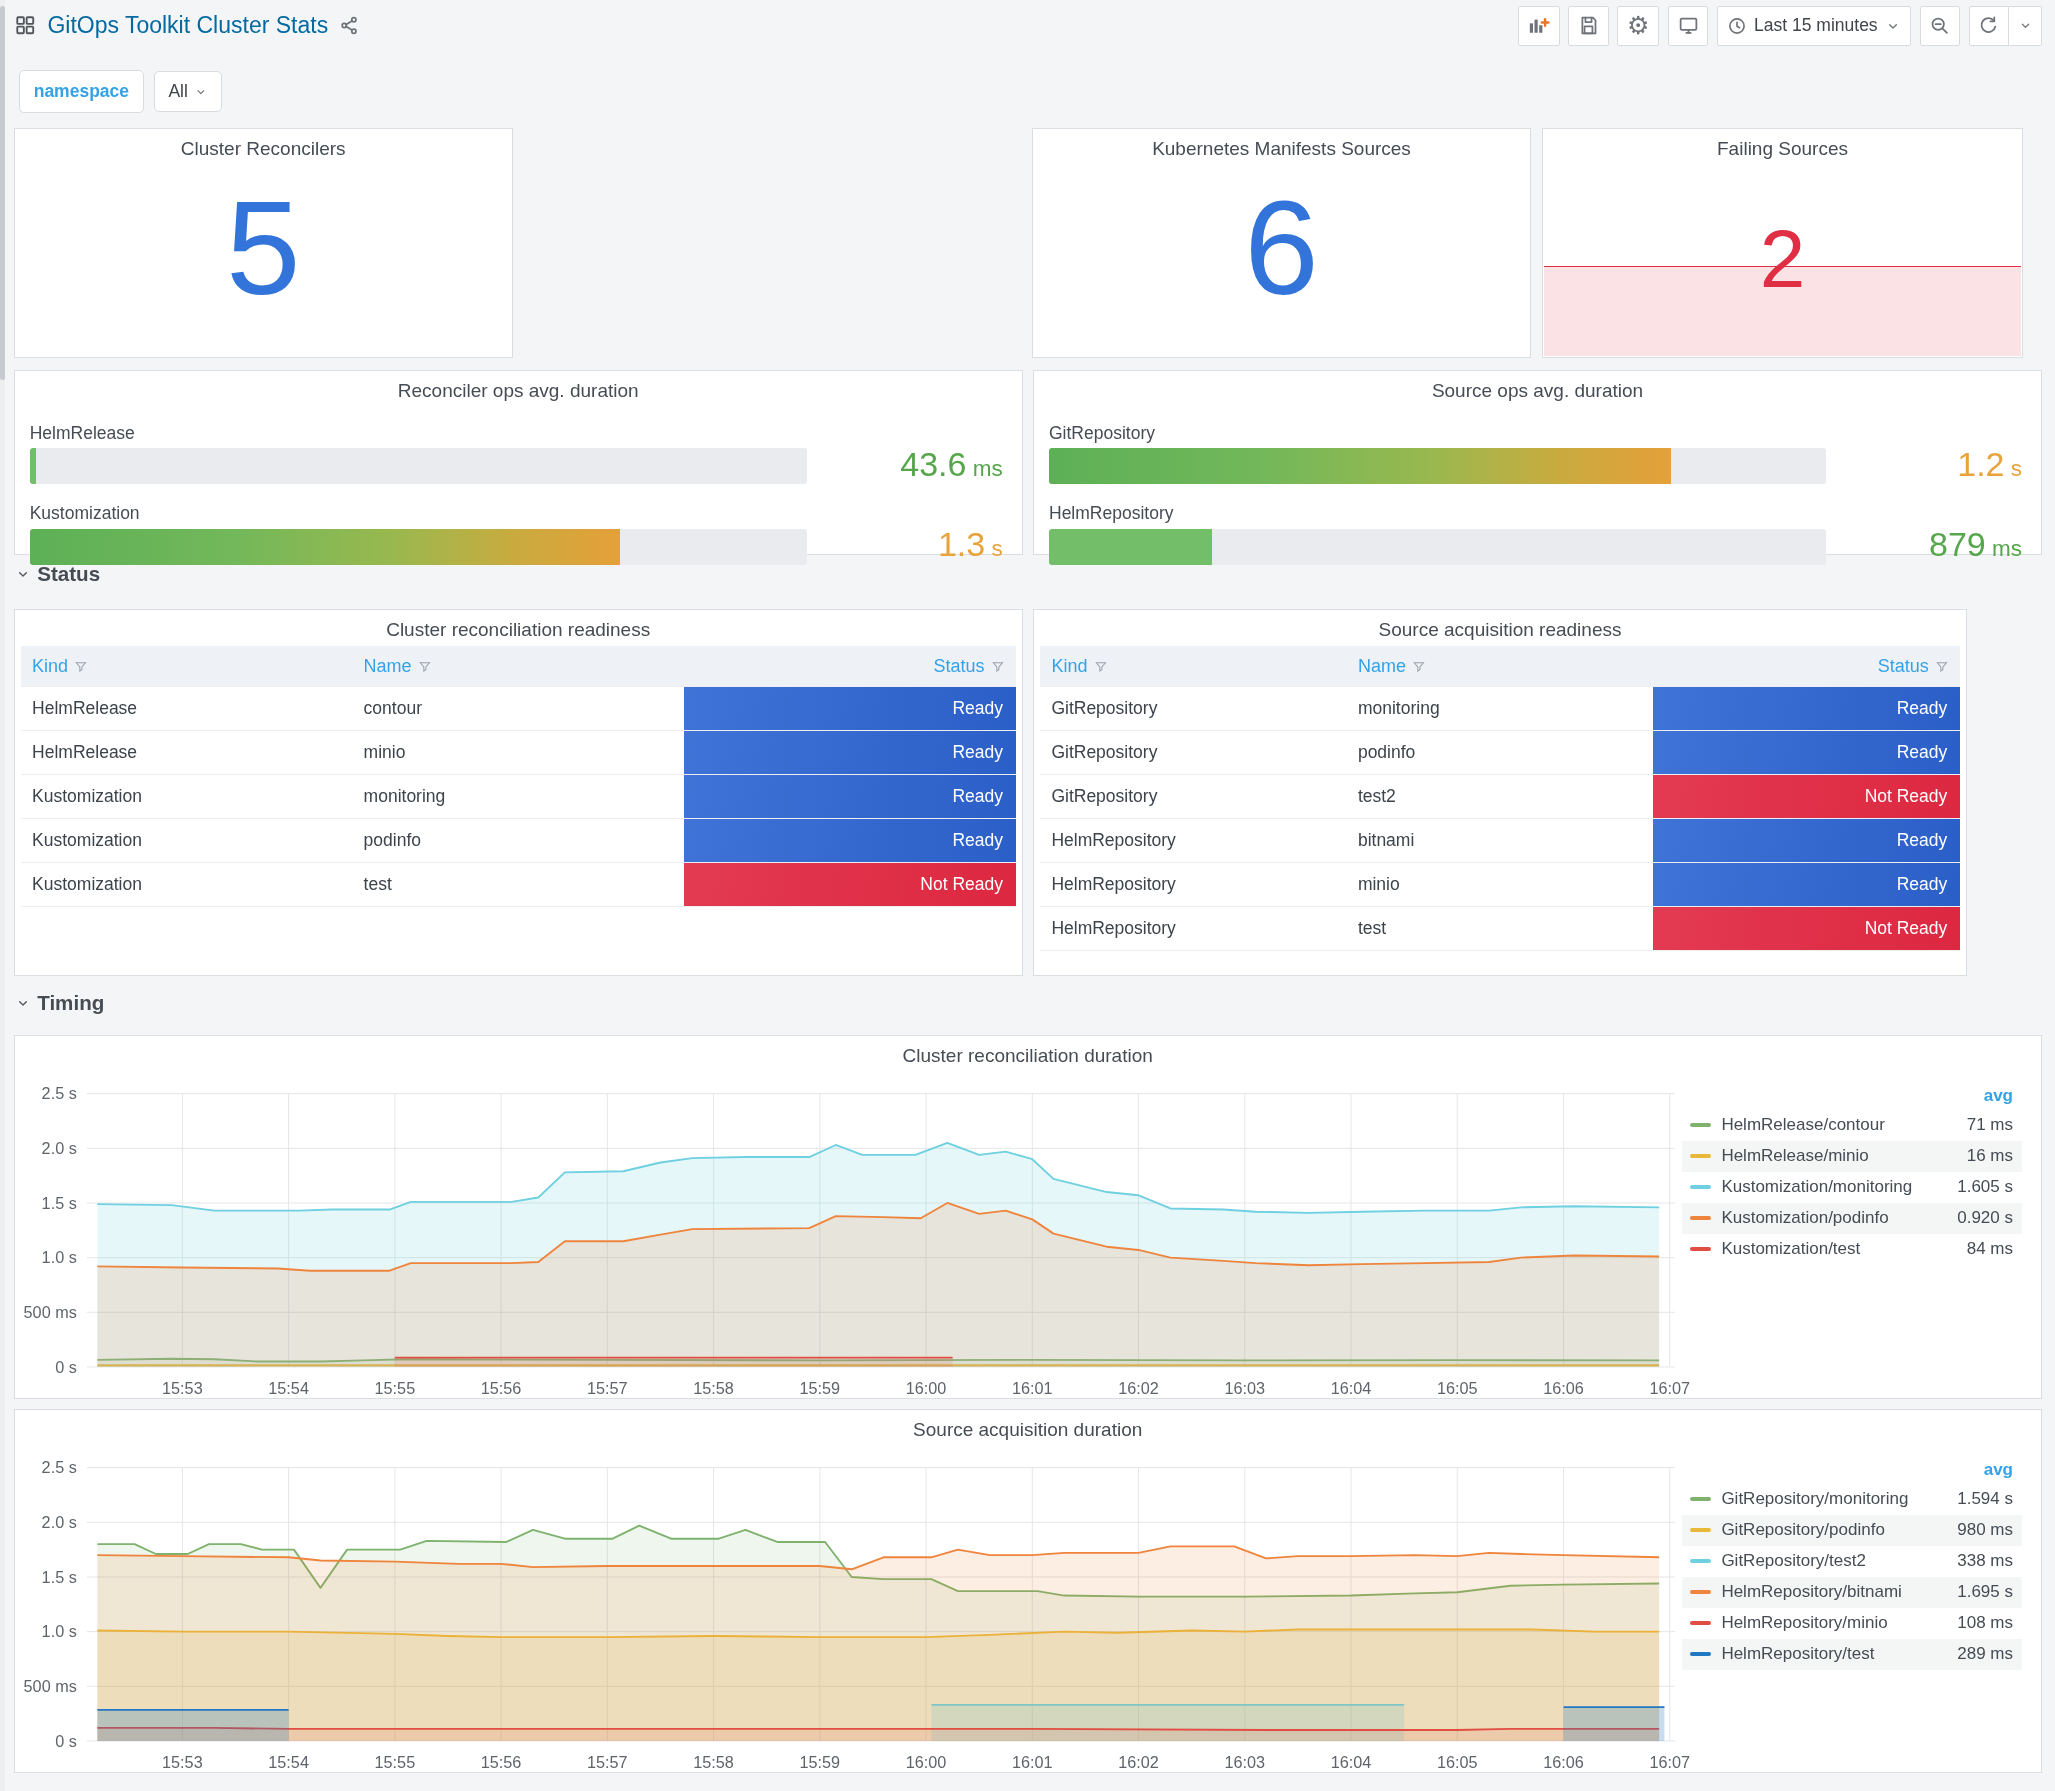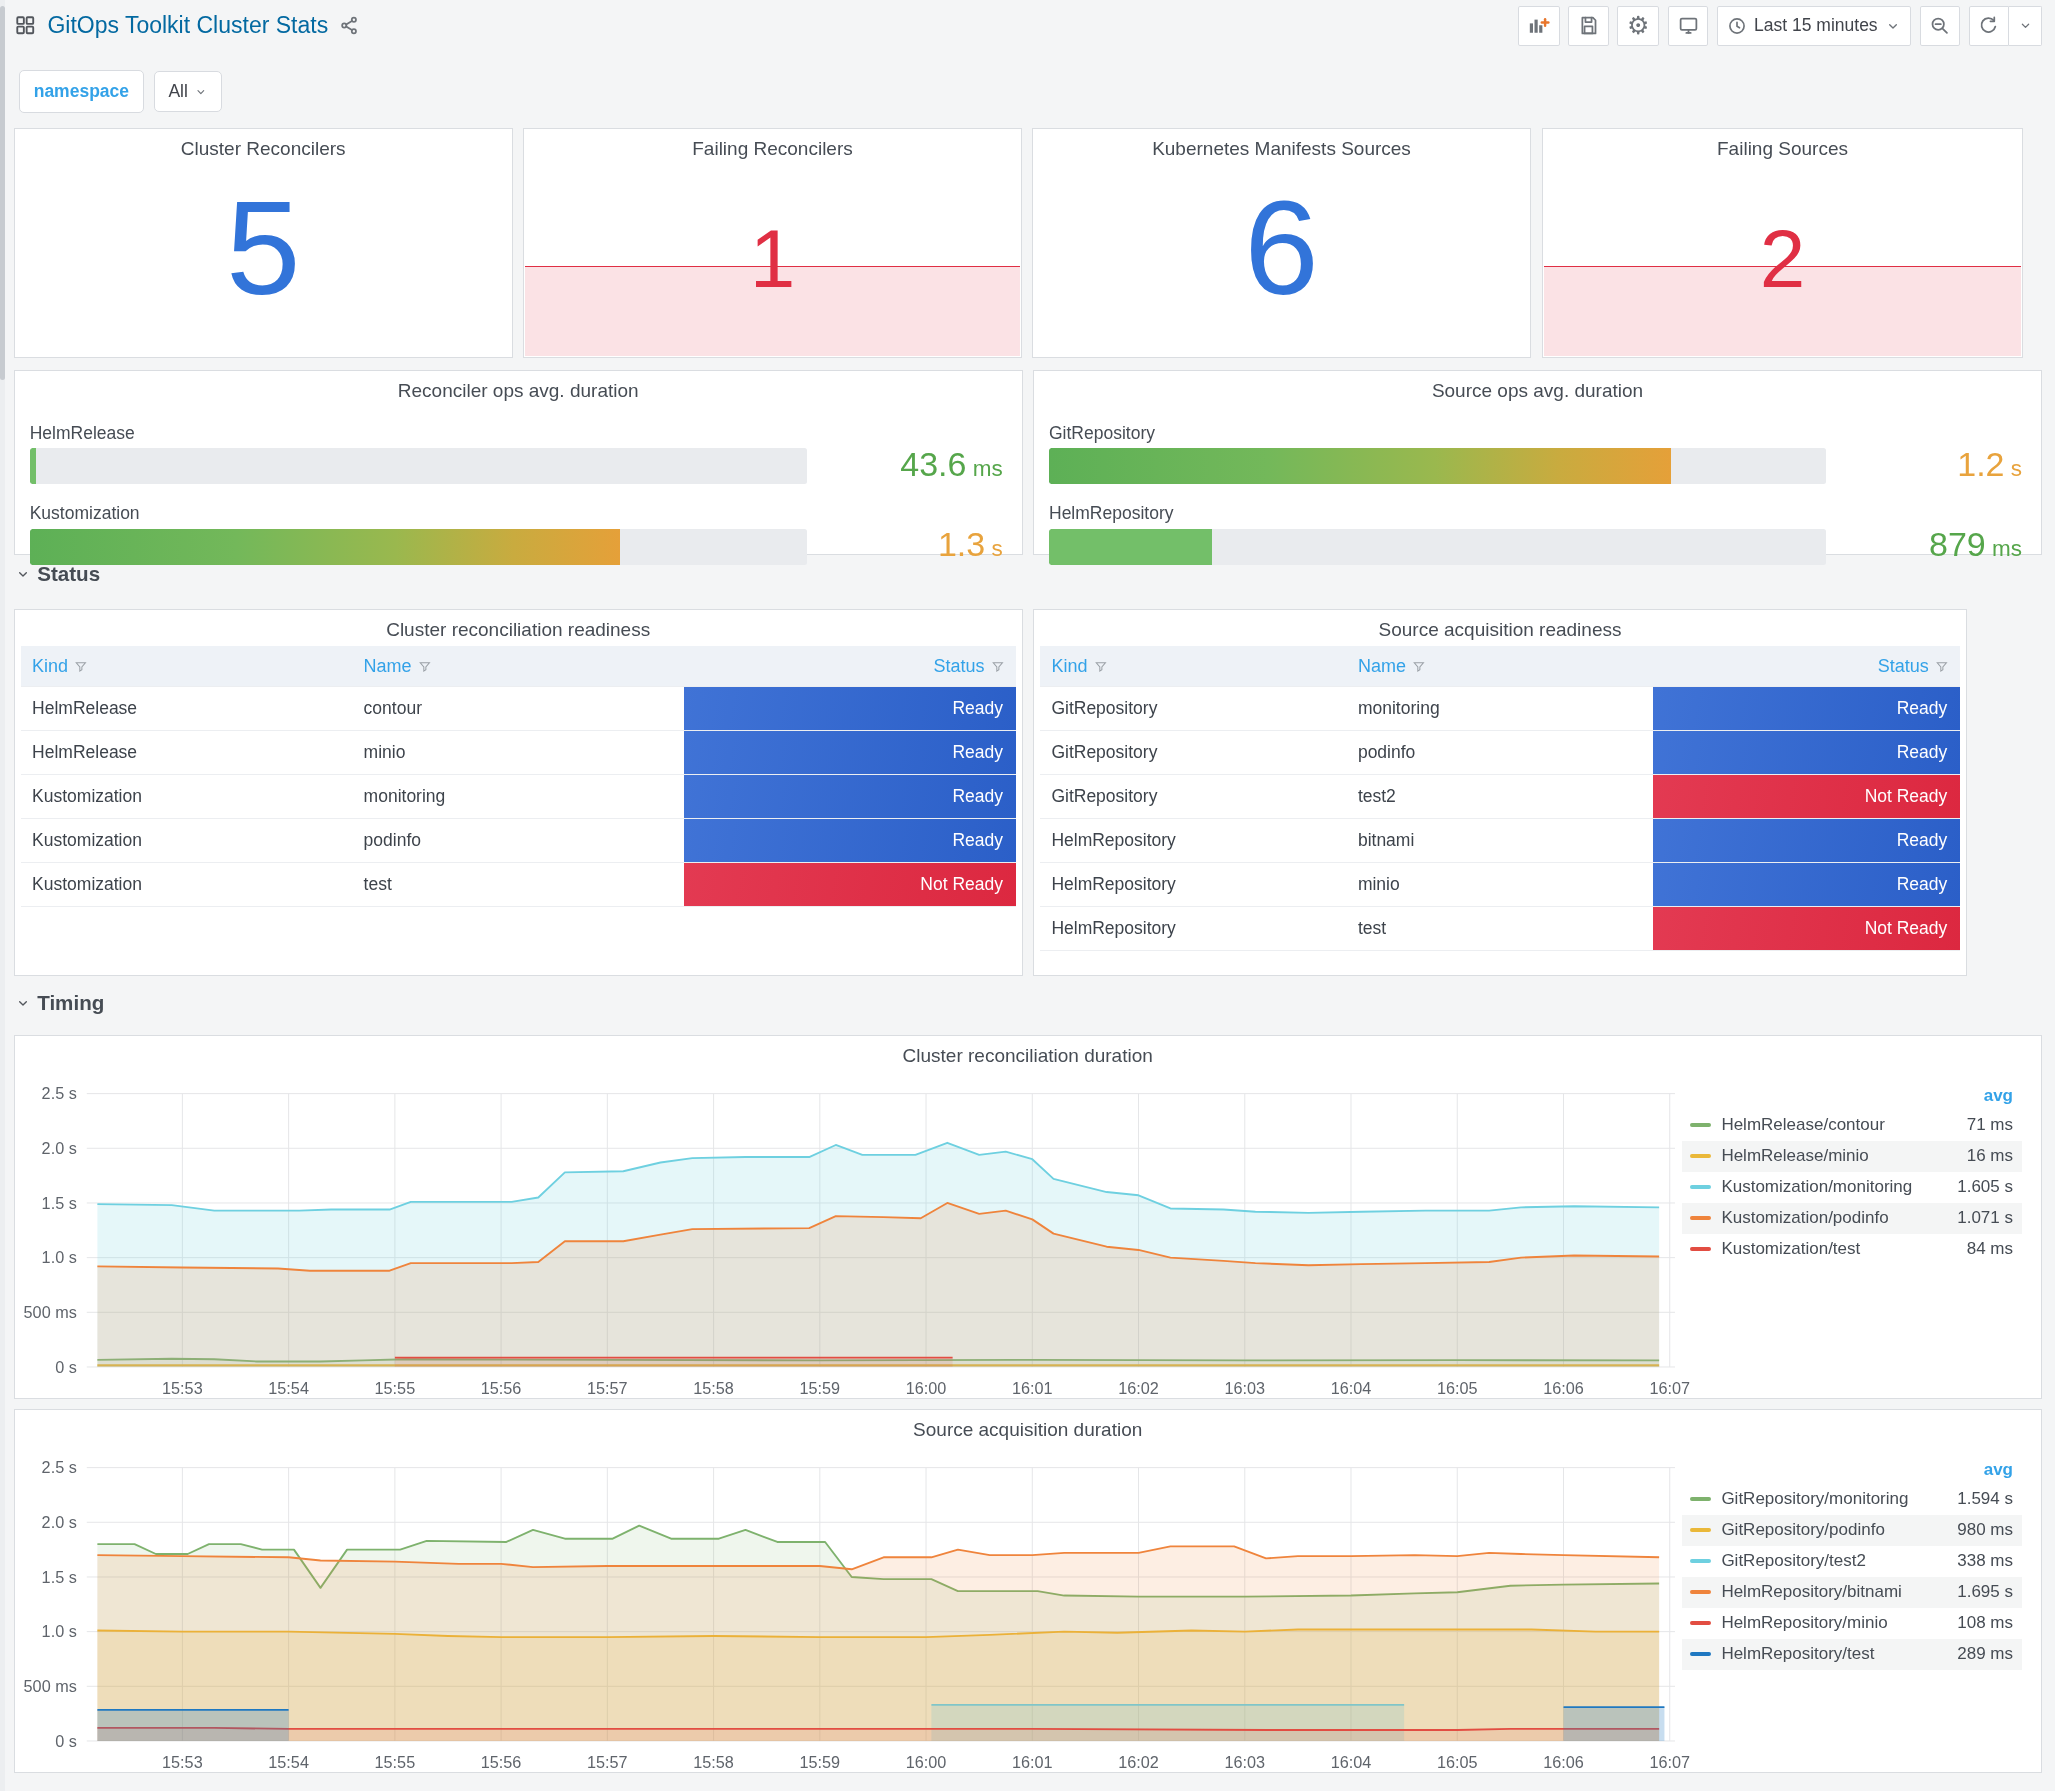--- a/index.html
+++ b/index.html
@@ -168,25 +168,20 @@
       <svg class="ic" width="13.7" height="13.7" viewBox="0 0 24 24">
           <path d="M7 10l5 5 5-5"></path>
         </svg>
     </button>
   </div>
 
   <div class="panel" style="left:13.7px;top:128px;width:499px;height:230px">
     <div class="ptitle">Cluster Reconcilers</div>
 
     <div class="stat-value" style="color: rgb(50, 116, 217);">5</div>
-  </div>
-  <div class="panel" style="left:523px;top:128px;width:499px;height:230px">
-    <div class="ptitle">Failing Reconcilers</div>
-    <div class="stat-fill"></div>
-    <div class="stat-value small" style="color: rgb(224, 47, 68);">1</div>
   </div>
   <div class="panel" style="left:1032px;top:128px;width:499px;height:230px">
     <div class="ptitle">Kubernetes Manifests Sources</div>
 
     <div class="stat-value" style="color: rgb(50, 116, 217);">6</div>
   </div>
   <div class="panel" style="left:1542px;top:128px;width:481px;height:230px">
     <div class="ptitle">Failing Sources</div>
     <div class="stat-fill"></div>
     <div class="stat-value small" style="color: rgb(224, 47, 68);">2</div>
@@ -444,21 +439,21 @@
           <span class="lval">16 ms</span>
         </div>
         <div class="lrow">
           <span class="dash" style="background: rgb(110, 208, 224);"></span>
           <span class="lname">Kustomization/monitoring</span>
           <span class="lval">1.605 s</span>
         </div>
         <div class="lrow alt">
           <span class="dash" style="background: rgb(239, 132, 60);"></span>
           <span class="lname">Kustomization/podinfo</span>
-          <span class="lval">1.071 s</span>
+          <span class="lval">0.920 s</span>
         </div>
         <div class="lrow">
           <span class="dash" style="background: rgb(226, 77, 66);"></span>
           <span class="lname">Kustomization/test</span>
           <span class="lval">84 ms</span>
         </div>
       </div>
   </div>
   <div class="panel" style="left:13.7px;top:1409px;width:2028px;height:364px">
     <div class="ptitle">Source acquisition duration</div>

